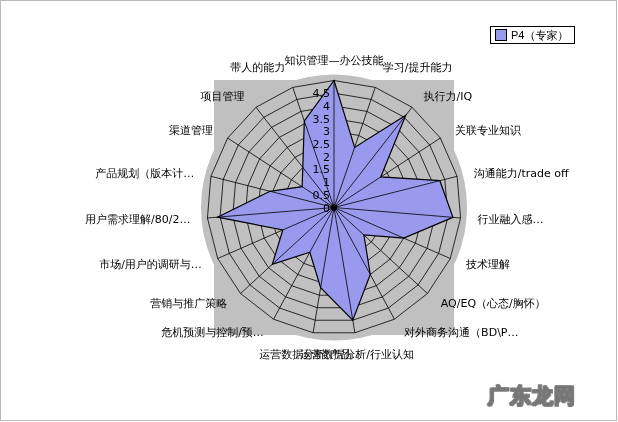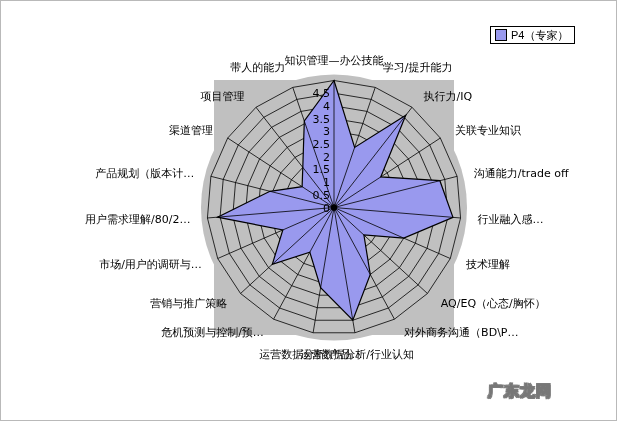--- a/index.html
+++ b/index.html
@@ -45,21 +45,21 @@
   }
   .tick-label{
     font-family:"DejaVu Sans","Liberation Sans",sans-serif;
     font-size:11px;
     fill:#000;
   }
   #watermark{
     position:absolute;
     left:487px;top:381px;
     font-family:"DejaVu Sans","Liberation Sans",sans-serif;
-    font-size:15px;
+    font-size:21px;
     font-weight:bold;
     color:#ffffff;
     -webkit-text-stroke:1px #777;
     text-shadow:
       -1px -1px 0 #808080, 1px -1px 0 #808080,
       -1px  1px 0 #808080, 1px  1px 0 #808080;
     letter-spacing:1px;
     white-space:nowrap;
   }
 </style>

